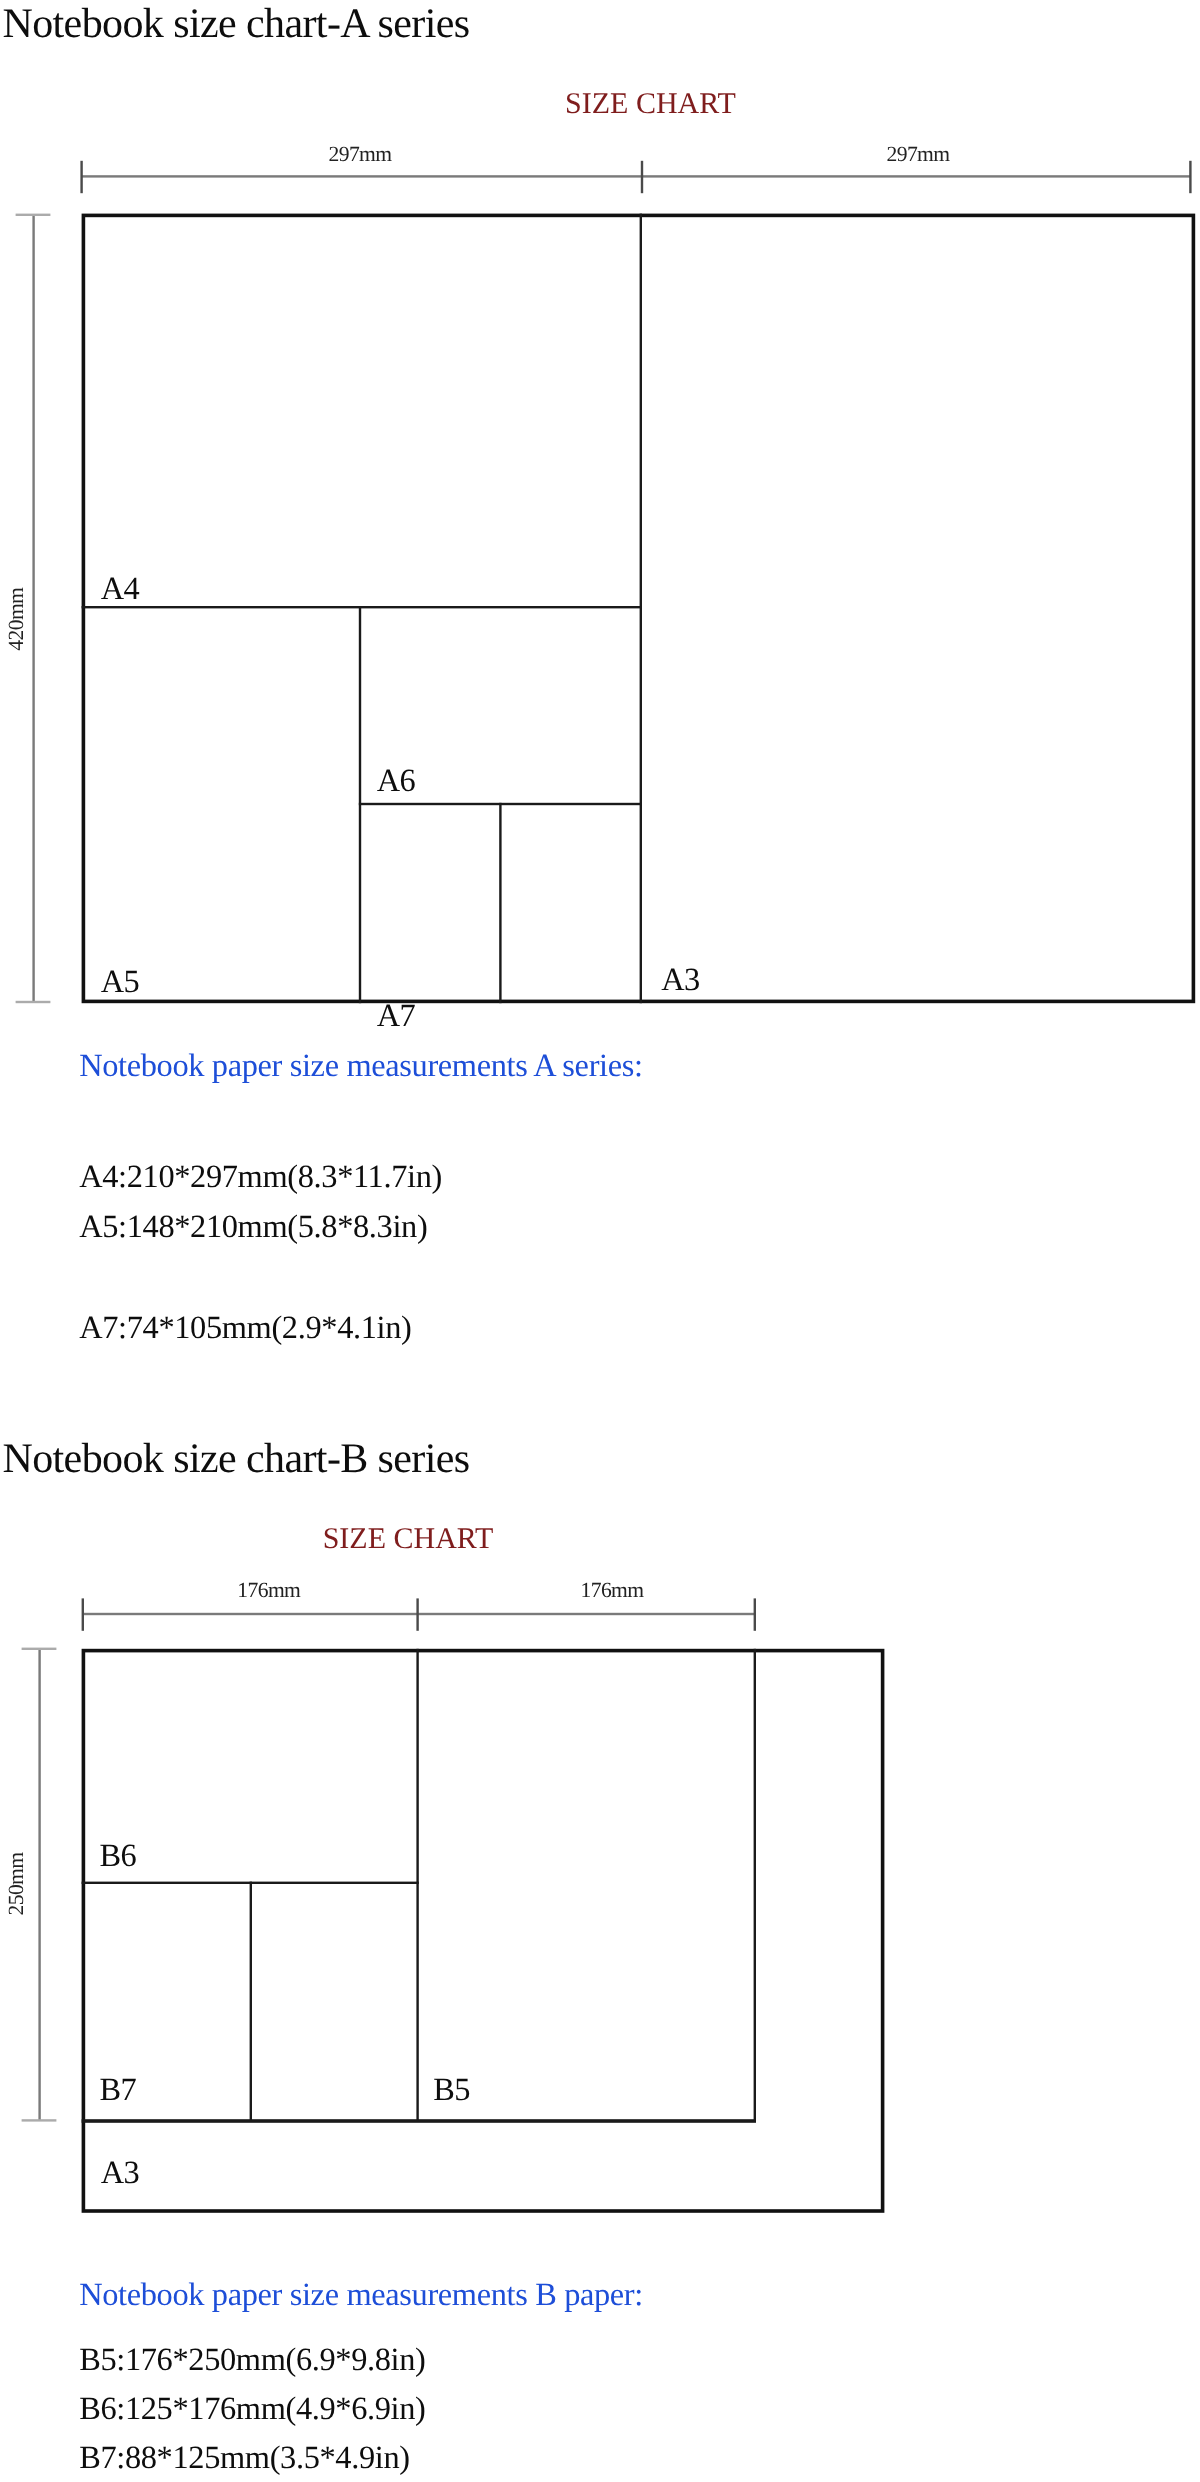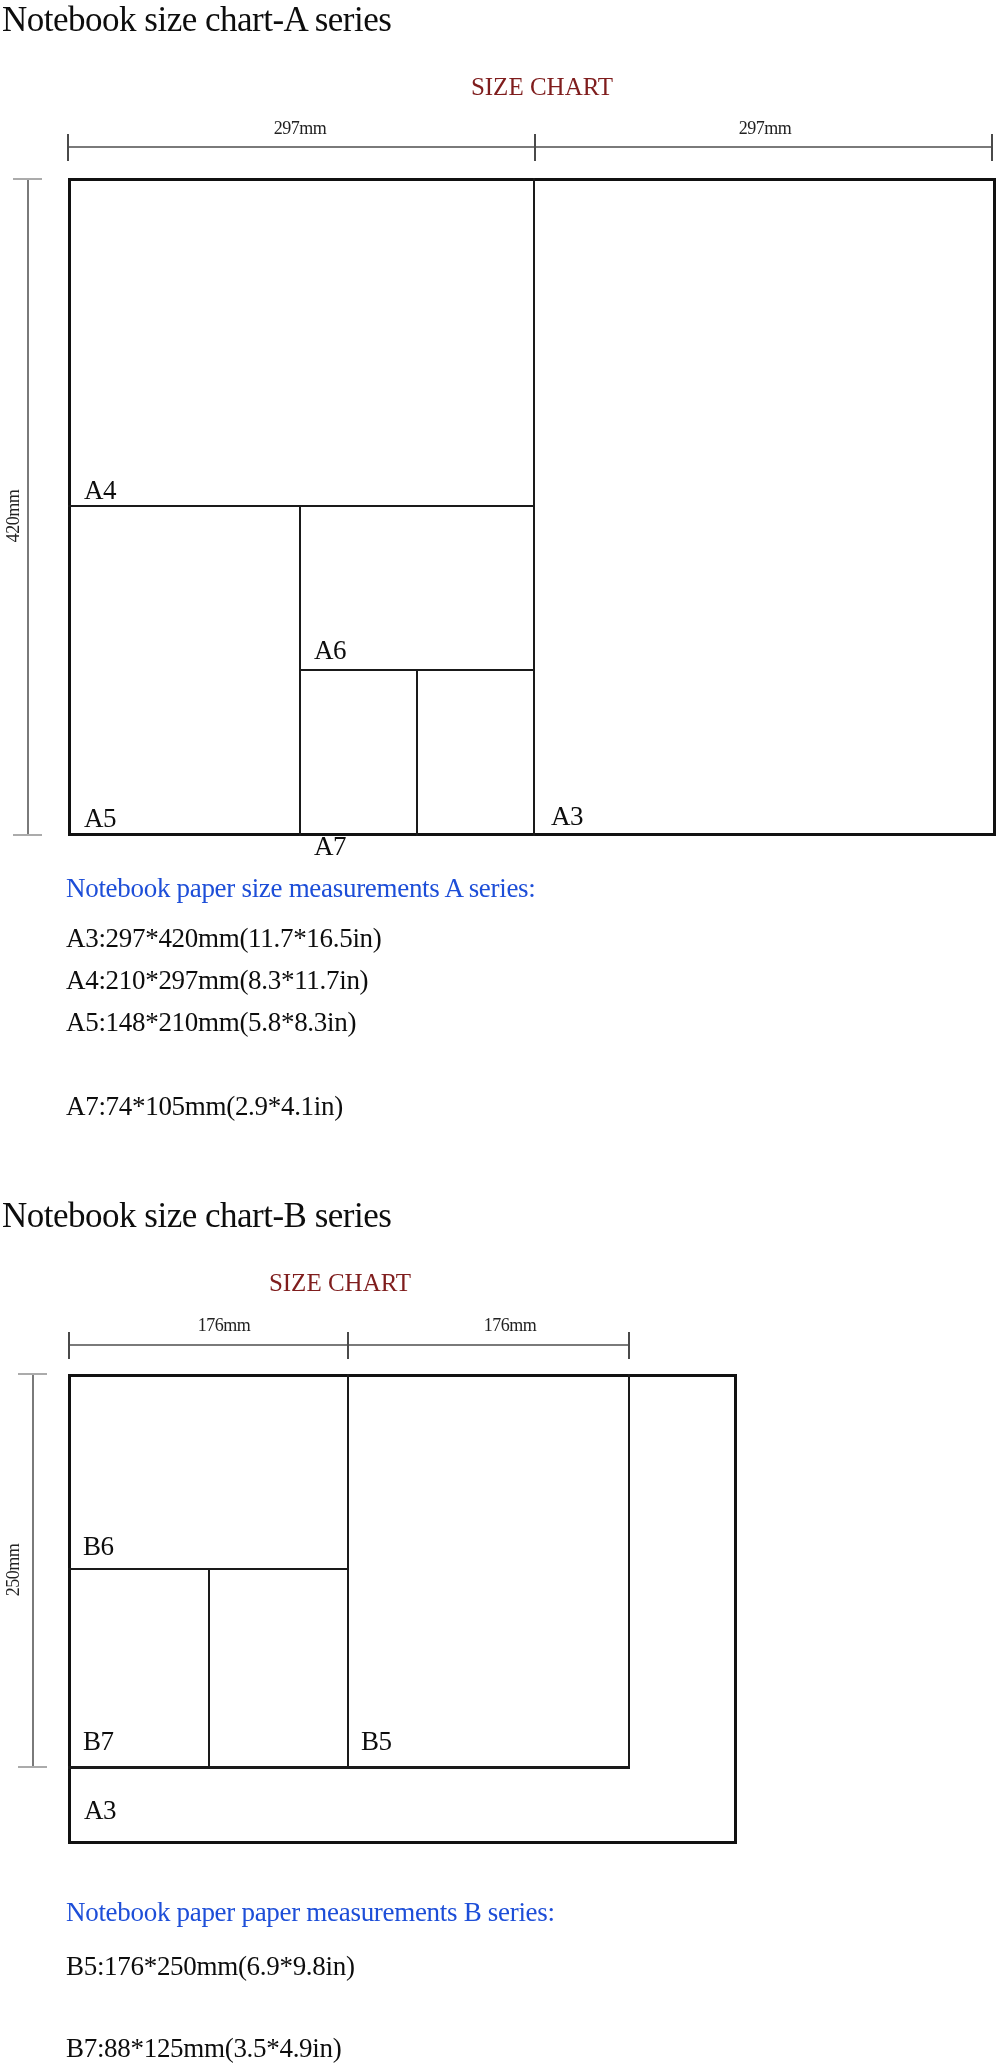--- a/index.html
+++ b/index.html
@@ -51,21 +51,20 @@
   <div class="hl" style="left:299px;top:669px;width:236px;"></div>
   <div class="vl" style="left:416px;top:669px;height:167px;"></div>
 
   <div class="t lbl" style="left:84px;top:477px;">A4</div>
   <div class="t lbl" style="left:84px;top:805px;">A5</div>
   <div class="t lbl" style="left:314px;top:637px;">A6</div>
   <div class="t lbl" style="left:314px;top:805px;margin-top:28px;">A7</div>
   <div class="t lbl" style="left:551px;top:803px;">A3</div>
 
   <div class="t heading" style="left:66px;top:873px;">Notebook paper size measurements A series:</div>
-  <div class="t spec" style="left:66px;top:923px;">A3:297*420mm(11.7*16.5in)</div>
   <div class="t spec" style="left:66px;top:965px;">A4:210*297mm(8.3*11.7in)</div>
   <div class="t spec" style="left:66px;top:1007px;">A5:148*210mm(5.8*8.3in)</div>
   <div class="t spec" style="left:66px;top:1091px;">A7:74*105mm(2.9*4.1in)</div>
 
   <div class="t title" style="left:2px;top:1197px;">Notebook size chart-B series</div>
 
   <div class="t sizechart" style="left:230px;top:1269px;">SIZE CHART</div>
 
   <div class="t dimlbl" style="left:174px;top:1315px;">176mm</div>
   <div class="t dimlbl" style="left:460px;top:1315px;">176mm</div>
@@ -84,17 +83,18 @@
   <div class="hl" style="left:68px;top:1568px;width:281px;"></div>
   <div class="vl" style="left:208px;top:1568px;height:200px;"></div>
   <div class="vl" style="left:628px;top:1374px;height:394px;"></div>
   <div class="hl" style="left:68px;top:1766px;width:562px;height:3px;"></div>
 
   <div class="t lbl" style="left:83px;top:1533px;">B6</div>
   <div class="t lbl" style="left:83px;top:1728px;">B7</div>
   <div class="t lbl" style="left:361px;top:1728px;">B5</div>
   <div class="t lbl" style="left:84px;top:1797px;">A3</div>
 
-  <div class="t heading" style="left:66px;top:1897px;">Notebook paper paper measurements B series:</div>
+  <div class="t heading" style="left:66px;top:1897px;">Notebook paper size measurements B paper:</div>
   <div class="t spec" style="left:66px;top:1951px;">B5:176*250mm(6.9*9.8in)</div>
+  <div class="t spec" style="left:66px;top:1992px;">B6:125*176mm(4.9*6.9in)</div>
   <div class="t spec" style="left:66px;top:2033px;">B7:88*125mm(3.5*4.9in)</div>
 
 </div>
 
 </body></html>

